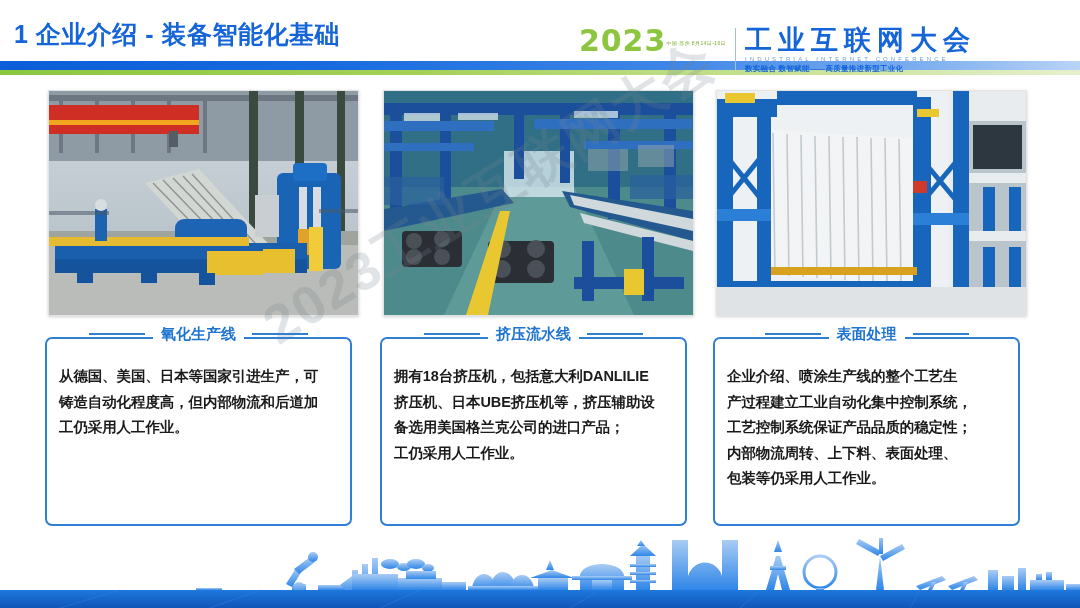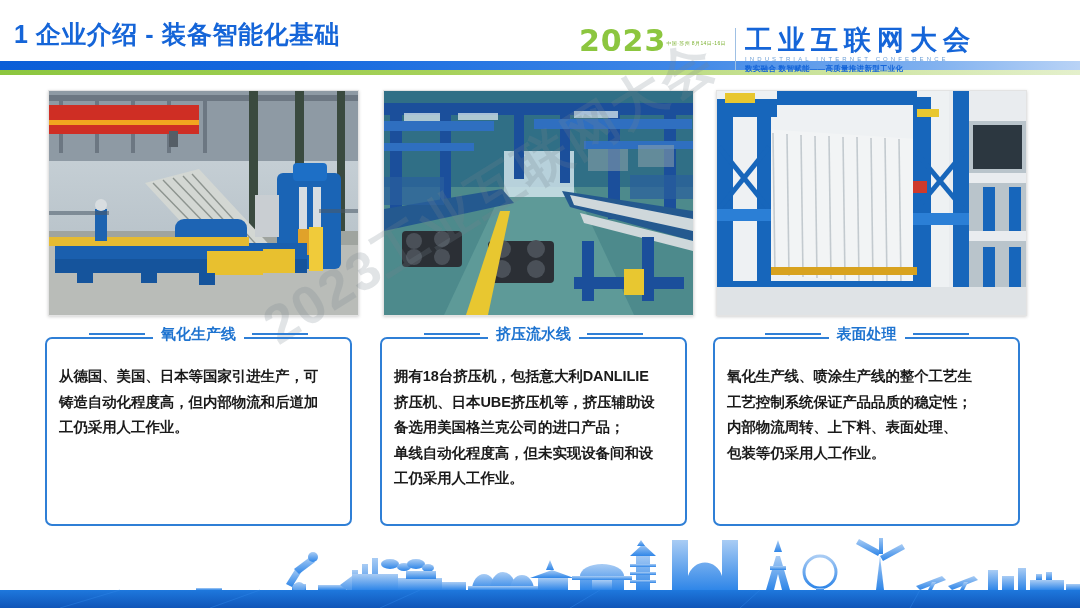--- a/index.html
+++ b/index.html
@@ -343,33 +343,33 @@
   <div class="card" id="card-2">
     <div class="card-head">
       <span class="seg l"></span>
       <span class="card-title">挤压流水线</span>
       <span class="seg r"></span>
     </div>
     <div class="card-body">
       <p>拥有18台挤压机，包括意大利DANLILIE</p>
       <p>挤压机、日本UBE挤压机等，挤压辅助设</p>
       <p>备选用美国格兰克公司的进口产品；</p>
-      <p>单线自动化程度高，但未实现设备间和设</p>
       <p>工仍采用人工作业。</p>
     </div>
   </div>
 
   <div class="card" id="card-3">
     <div class="card-head">
       <span class="seg l"></span>
       <span class="card-title">表面处理</span>
       <span class="seg r"></span>
     </div>
     <div class="card-body">
-      <p>氧化生产线、喷涂生产线的整个工艺生</p>
+      <p>企业介绍、喷涂生产线的整个工艺生</p>
+      <p>产过程建立工业自动化集中控制系统，</p>
       <p>工艺控制系统保证产品品质的稳定性；</p>
       <p>内部物流周转、上下料、表面处理、</p>
       <p>包装等仍采用人工作业。</p>
     </div>
   </div>
 
   <div class="footer">
     <svg viewBox="0 0 1080 70" preserveAspectRatio="none">
       <defs>
         <linearGradient id="band" x1="0" y1="0" x2="0" y2="1">

